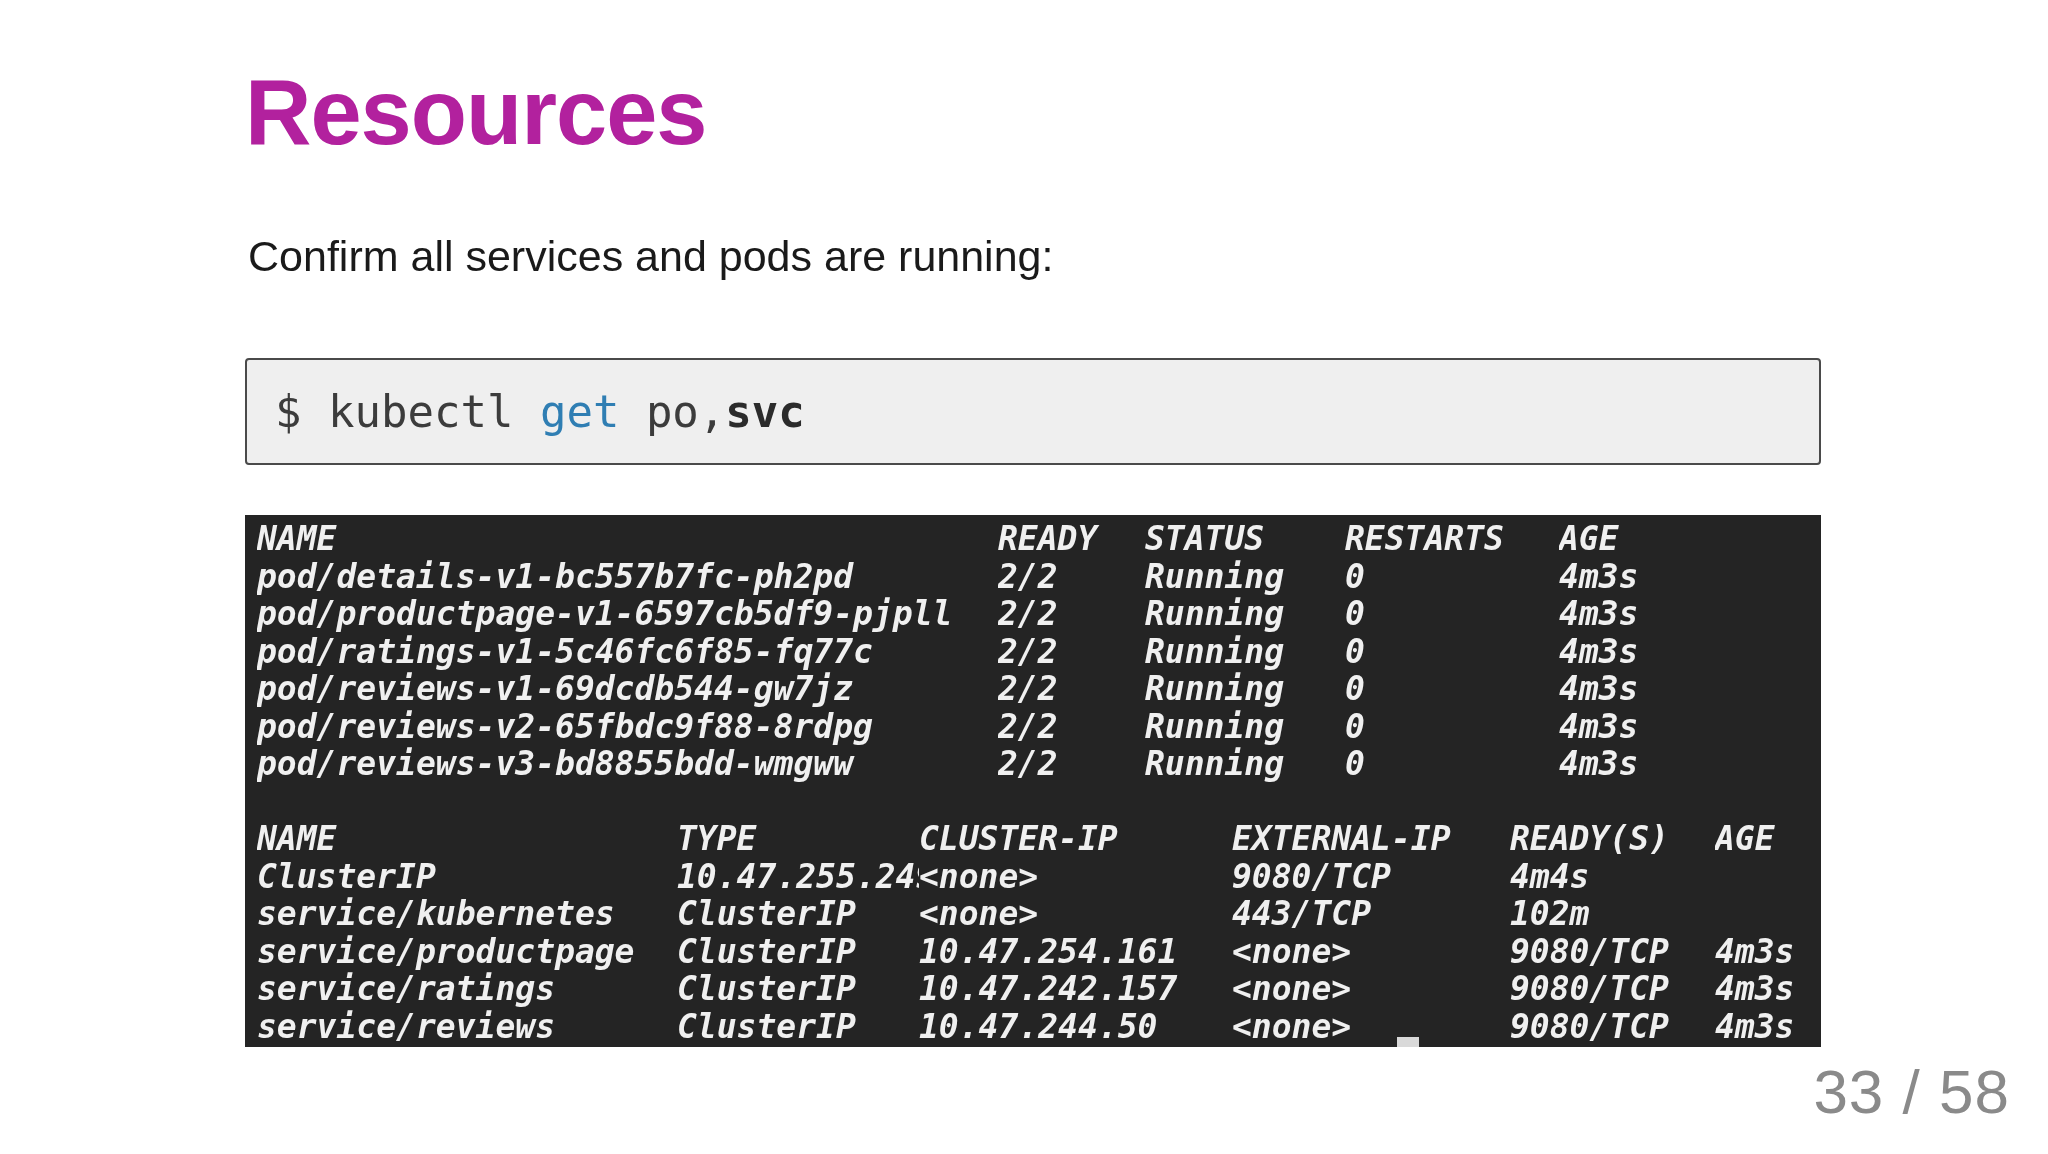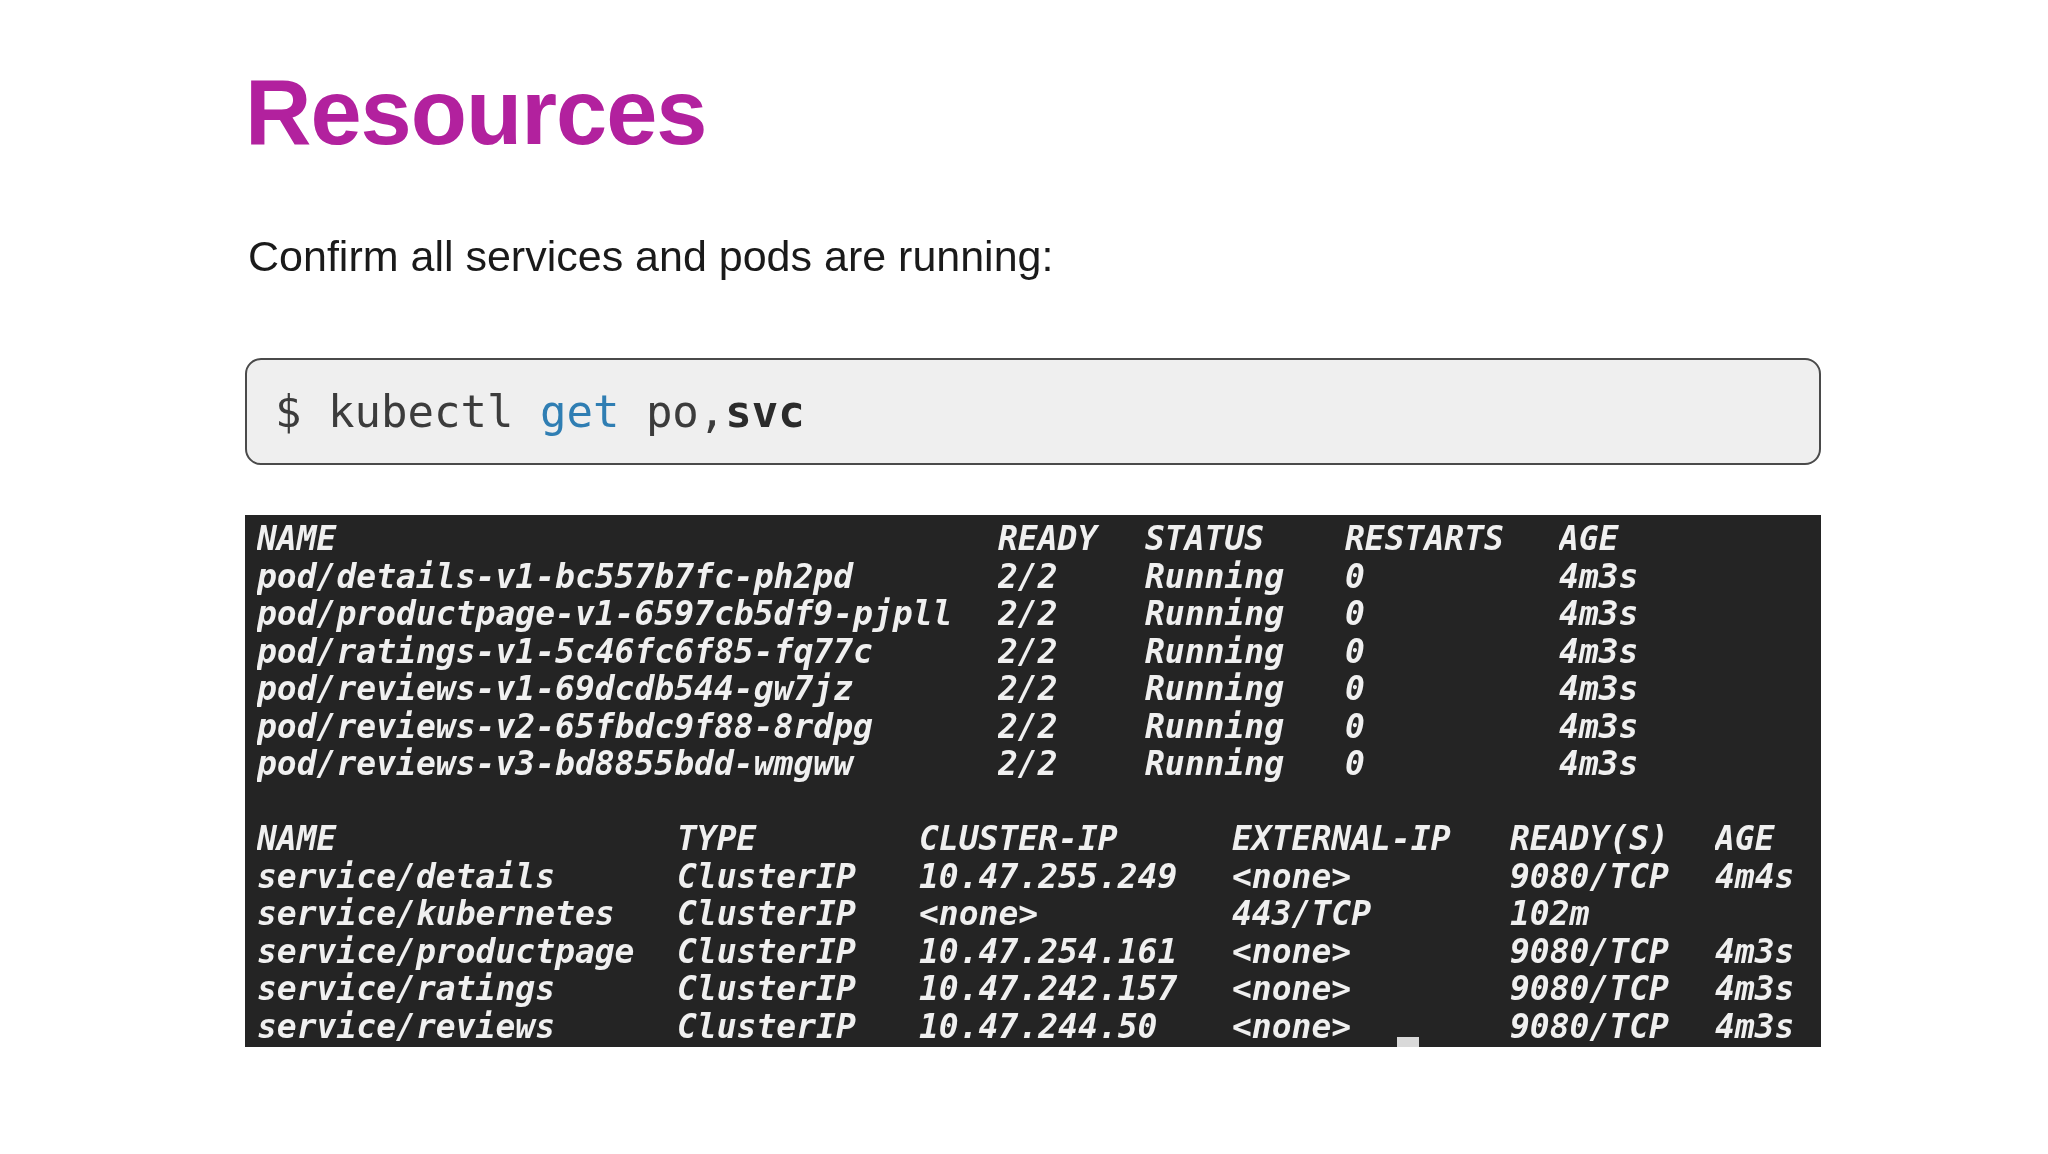--- a/index.html
+++ b/index.html
@@ -29,21 +29,21 @@
     font-size: 43px;
     font-weight: 400;
     color: var(--body-color, #1a1a1a);
   }
   .code-box {
     position: absolute;
     left: 245px; top: 358px;
     width: 1576px; height: 107px;
     background: var(--code-bg, #efefef);
     border: 2px solid var(--code-border, #4a4a4a);
-    border-radius: 16px;
+    border-radius: 4px;
     display: flex;
     align-items: center;
     padding-left: 28px;
   }
   .code-line {
     font-family: "DejaVu Sans Mono", monospace;
     font-size: 44px;
     color: var(--code-text, #3c3c3c);
     white-space: pre;
   }
@@ -100,23 +100,24 @@
         <div class="t-row"><span>NAME</span><span>READY</span><span>STATUS</span><span>RESTARTS</span><span>AGE</span></div>
         <div class="t-row"><span>pod/details-v1-bc557b7fc-ph2pd</span><span>2/2</span><span>Running</span><span>0</span><span>4m3s</span></div>
         <div class="t-row"><span>pod/productpage-v1-6597cb5df9-pjpll</span><span>2/2</span><span>Running</span><span>0</span><span>4m3s</span></div>
         <div class="t-row"><span>pod/ratings-v1-5c46fc6f85-fq77c</span><span>2/2</span><span>Running</span><span>0</span><span>4m3s</span></div>
         <div class="t-row"><span>pod/reviews-v1-69dcdb544-gw7jz</span><span>2/2</span><span>Running</span><span>0</span><span>4m3s</span></div>
         <div class="t-row"><span>pod/reviews-v2-65fbdc9f88-8rdpg</span><span>2/2</span><span>Running</span><span>0</span><span>4m3s</span></div>
         <div class="t-row"><span>pod/reviews-v3-bd8855bdd-wmgww</span><span>2/2</span><span>Running</span><span>0</span><span>4m3s</span></div>
       </div>
     <div class="t-table services" id="services-table">
         <div class="t-row"><span>NAME</span><span>TYPE</span><span>CLUSTER-IP</span><span>EXTERNAL-IP</span><span>READY(S)</span><span>AGE</span></div>
-        <div class="t-row"><span>service/details</span><span>ClusterIP</span><span>10.47.255.249</span><span>&lt;none&gt;</span><span>9080/TCP</span><span>4m4s</span></div>
+        <div class="t-row"><span>ClusterIP</span><span>10.47.255.249</span><span>&lt;none&gt;</span><span>9080/TCP</span><span>4m4s</span></div>
         <div class="t-row"><span>service/kubernetes</span><span>ClusterIP</span><span>&lt;none&gt;</span><span>443/TCP</span><span>102m</span></div>
         <div class="t-row"><span>service/productpage</span><span>ClusterIP</span><span>10.47.254.161</span><span>&lt;none&gt;</span><span>9080/TCP</span><span>4m3s</span></div>
         <div class="t-row"><span>service/ratings</span><span>ClusterIP</span><span>10.47.242.157</span><span>&lt;none&gt;</span><span>9080/TCP</span><span>4m3s</span></div>
         <div class="t-row"><span>service/reviews</span><span>ClusterIP</span><span>10.47.244.50</span><span>&lt;none&gt;</span><span>9080/TCP</span><span>4m3s</span></div>
       </div>
     <div class="cursor"></div>
   </div>
 
+  <div class="page-number">33 / 58</div>
 
 </div>
 
 </body></html>

